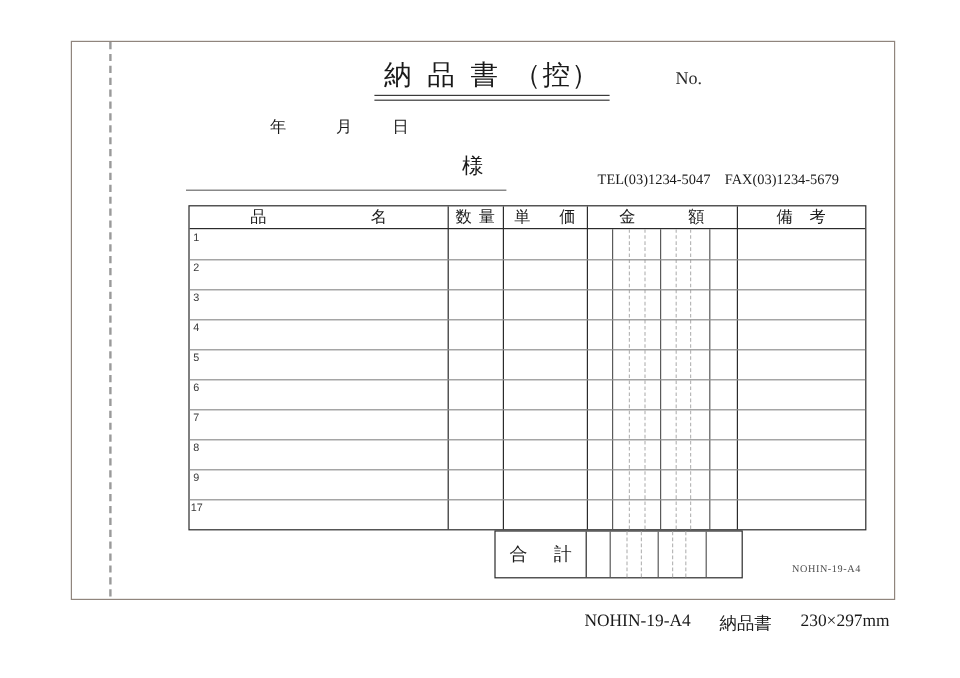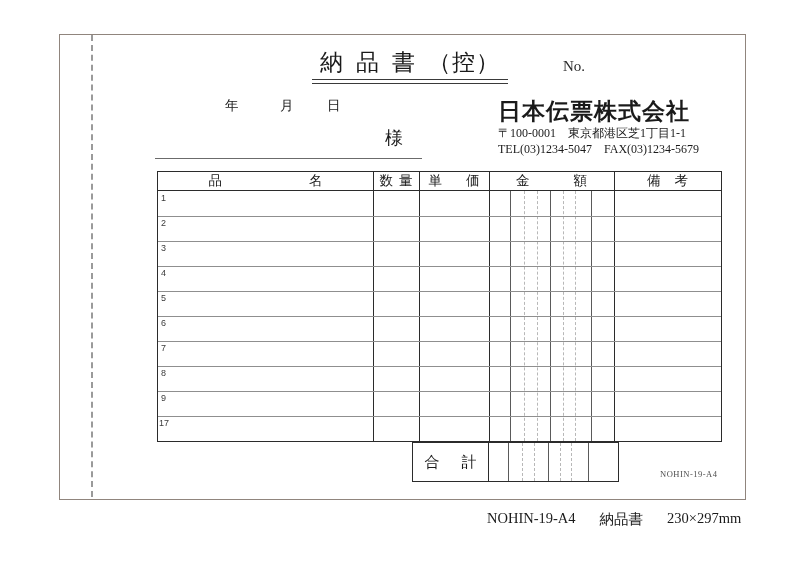--- a/index.html
+++ b/index.html
@@ -77,22 +77,20 @@
   <div class="title-underline"></div>
   <div class="no-label">No.</div>
 
   <span class="date-label dl-year">年</span>
   <span class="date-label dl-month">月</span>
   <span class="date-label dl-day">日</span>
 
   <div class="customer-line"></div>
   <div class="sama">様</div>
 
-  <div class="company-name">日本伝票株式会社</div>
-  <div class="company-address">〒100-0001　東京都港区芝1丁目1-1</div>
   <div class="company-tel">TEL(03)1234-5047　FAX(03)1234-5679</div>
 
   <div class="items-table">
     <div class="thead">
       <div class="th th-item">
         <span>品</span>
         <span>名</span>
       </div>
       <div class="th th-qty">
         <span>数</span>

